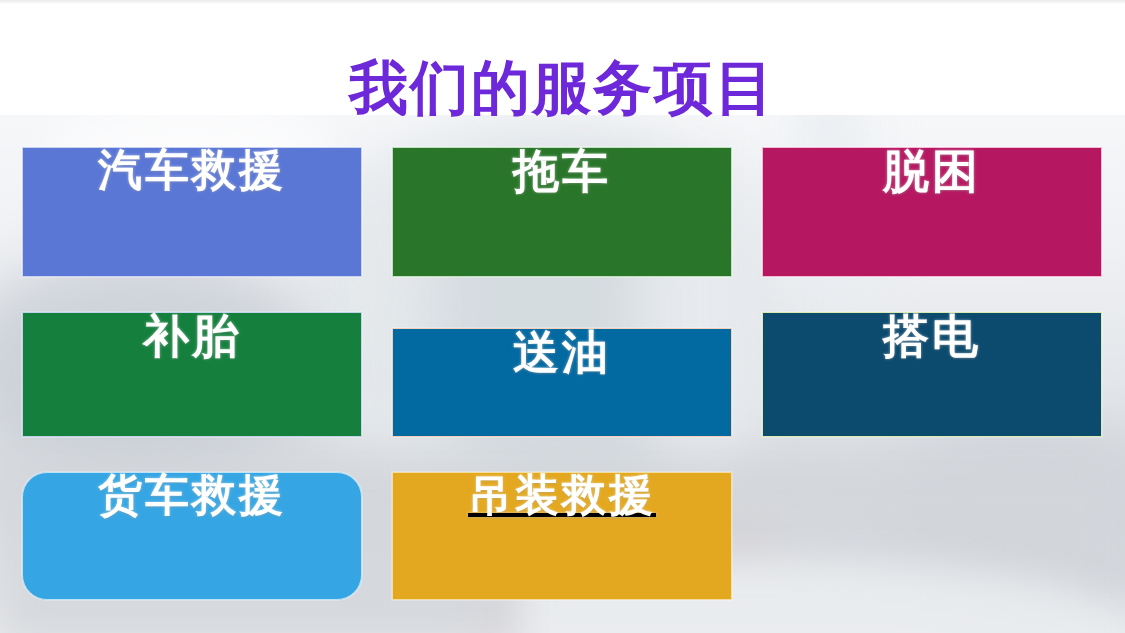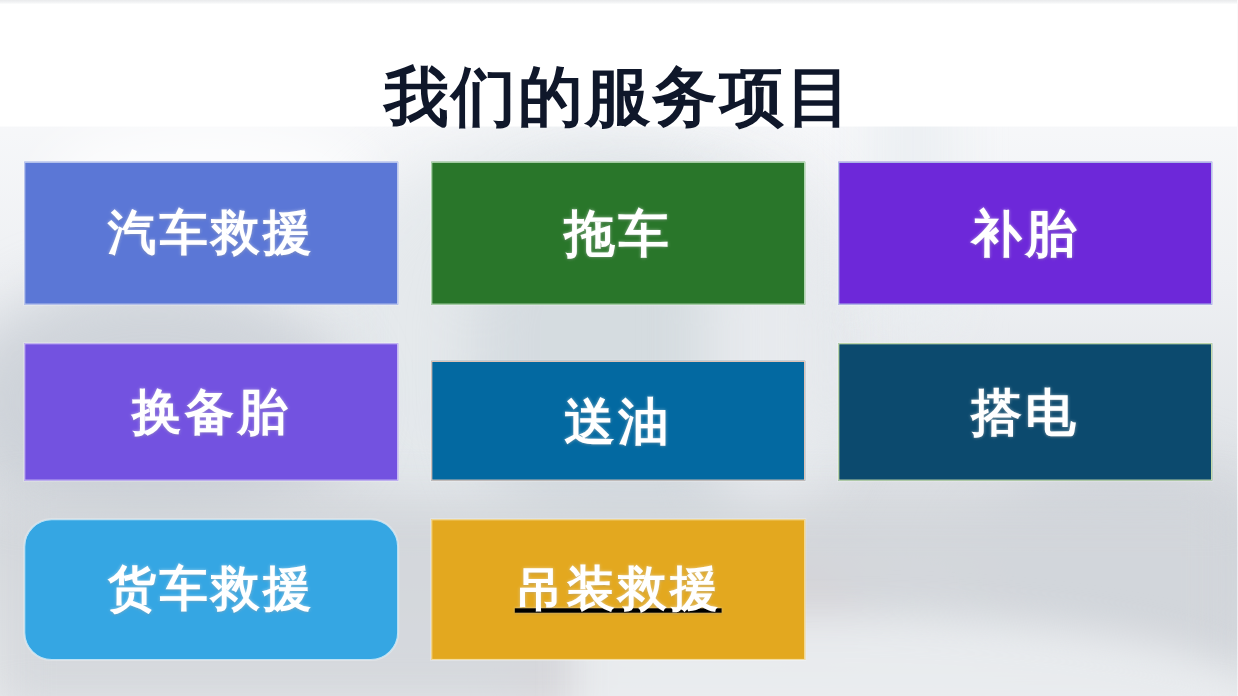--- a/index.html
+++ b/index.html
@@ -65,21 +65,21 @@
   }
   .page-title {
     position: absolute;
     left: 0; top: 18px;
     width: 1125px;
     text-align: center;
     font-family: "DejaVu Sans", "Liberation Sans", sans-serif;
     font-size: 59px;
     font-weight: 700;
     letter-spacing: 2px;
-    color: #0f172a;
+    color: #6d28d9;
     line-height: 1;
     z-index: 6;
     white-space: nowrap;
   }
 
   
   .grid {
     position: absolute;
     left: 22px;
     top: 147px;
@@ -89,21 +89,21 @@
     grid-template-columns: 340px 340px 340px;
     grid-template-rows: 130px 125px 128px;
     column-gap: 30px;
     row-gap: 35px;
     z-index: 10;
   }
 
   .tile {
     position: relative;
     display: flex;
-    align-items: center;
+    align-items: flex-start;
     justify-content: center;
     box-sizing: border-box;
     border: 1px solid rgba(255,255,255,.55);
     box-shadow: 0 0 0 1px rgba(255,255,255,.25);
     cursor: pointer;
   }
   .tile-label {
     font-family: "DejaVu Sans", "Liberation Sans", sans-serif;
     font-size: 44px;
     font-weight: 700;
@@ -142,28 +142,28 @@
   <div class="grid">
 
     <div class="tile" style="background-color: rgb(91, 119, 214); border-color: rgb(201, 210, 240);">
       <span class="tile-label len4">汽车救援</span>
     </div>
 
     <div class="tile" style="background-color: rgb(41, 118, 42); border-color: rgb(191, 224, 191);">
       <span class="tile-label len2">拖车</span>
     </div>
 
+    <div class="tile" style="background-color: rgb(181, 24, 97); border-color: rgb(245, 185, 213);">
+      <span class="tile-label len2">脱困</span>
+    </div>
 
-    <div class="tile" style="background-color: #6d28d9; border-color: rgb(188, 214, 232);">
+    <div class="tile" style="background-color: #15803d; border-color: rgb(188, 214, 232);">
       <span class="tile-label len2">补胎</span>
     </div>
 
-    <div class="tile" style="background-color: rgb(115, 82, 224); border-color: rgb(208, 196, 245);">
-      <span class="tile-label len3">换备胎</span>
-    </div>
 
     <div class="tile" style="background-color: #0369a1; border-color: rgb(246, 205, 185); margin-top: 16px;">
       <span class="tile-label len2">送油</span>
     </div>
 
     <div class="tile" style="background-color: #0c4a6e; border-color: rgb(217, 235, 176);">
       <span class="tile-label len2">搭电</span>
     </div>
 
     <div class="tile" style="background-color: rgb(53, 166, 227); border-color: rgb(189, 226, 245); border-radius: 25px;">

